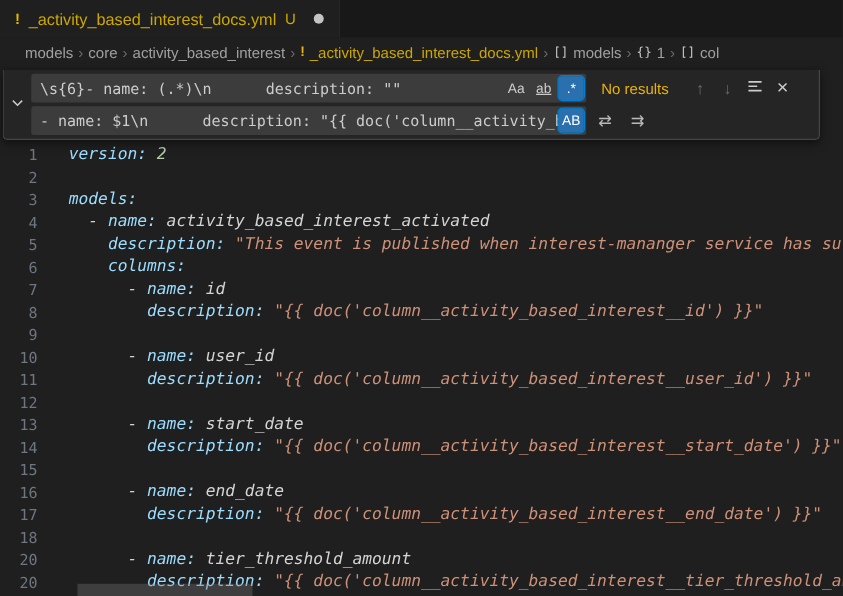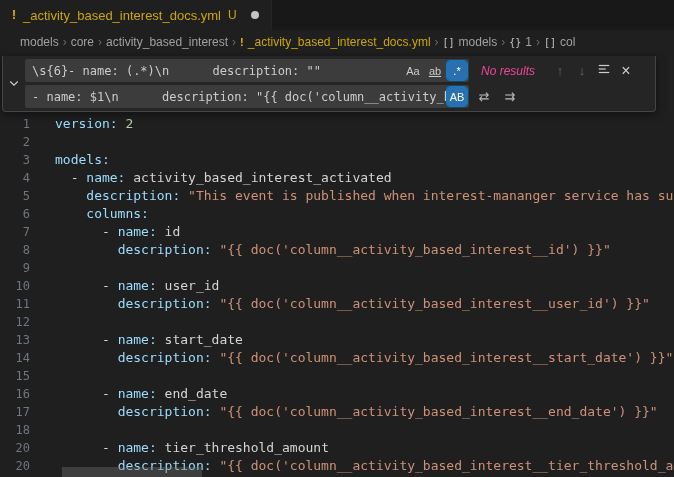--- a/index.html
+++ b/index.html
@@ -32,33 +32,33 @@
   .fw-rows { flex:1; padding:3px 6px 3px 0; display:flex; flex-direction:column; gap:3px; }
   .fw-row { display:flex; align-items:center; height:23px; }
   .fw-input { height:23px; background:#3c3c3c; display:flex; align-items:center; padding-left:7px;
     font-family:"DejaVu Sans Mono", monospace; font-size:12px; color:#cccccc; border-radius:2px; cursor:text; }
   .fw-input .txt { flex:1; white-space:pre; overflow:hidden; }
   .find-input, .replace-input { width:444px; }
   .opt { width:20px; height:19px; display:flex; align-items:center; justify-content:center; font-size:11px;
     color:#cccccc; border-radius:3px; margin-right:2px; cursor:pointer; font-family:"Liberation Sans", sans-serif;text-align:right; }
   .opt.ww { text-decoration:underline; }
   .opt.active { background:#2a6fae; outline:1px solid #007fd4; color:#ffffff; }
-  .results { font-size:12px; color:#ec4899; margin-left:12px; min-width:68px;font-style:italic; }
+  .results { font-size:12px; color:#eab308; margin-left:12px; min-width:68px; }
   .icon-btn { width:22px; height:22px; display:flex; align-items:center; justify-content:center;
     color:#cccccc; border-radius:3px; cursor:pointer; font-size:13px; }
   .icon-btn.disabled { opacity:.4; cursor:default; }
   .rep-btns .icon-btn { margin-left:4px; color:#b9b9b9; }
 
   
   .gutter { position:absolute; top:115px; left:0; width:42px; font-family:"DejaVu Sans Mono", monospace;
     font-size:12px; line-height:18px; color:#6e7681; text-align:right; }
   .gutter .ln { height:18px; padding-right:12px; }
   .code { position:absolute; top:115px; left:55px; right:0; bottom:0; font-family:"DejaVu Sans Mono", monospace;
     font-size:13px; line-height:18px; white-space:pre; overflow:hidden; }
-  .code-line { height:18px; }
+  .code-line { height:18px;font-style:italic; }
 
   .hscroll { position:absolute; bottom:0; left:62px; width:140px; height:10px; background:rgba(121,121,121,.35); }
 </style>
 </head>
 <body>
 
 <div class="app">
 
   <div class="tabbar">
     <div class="tab">

